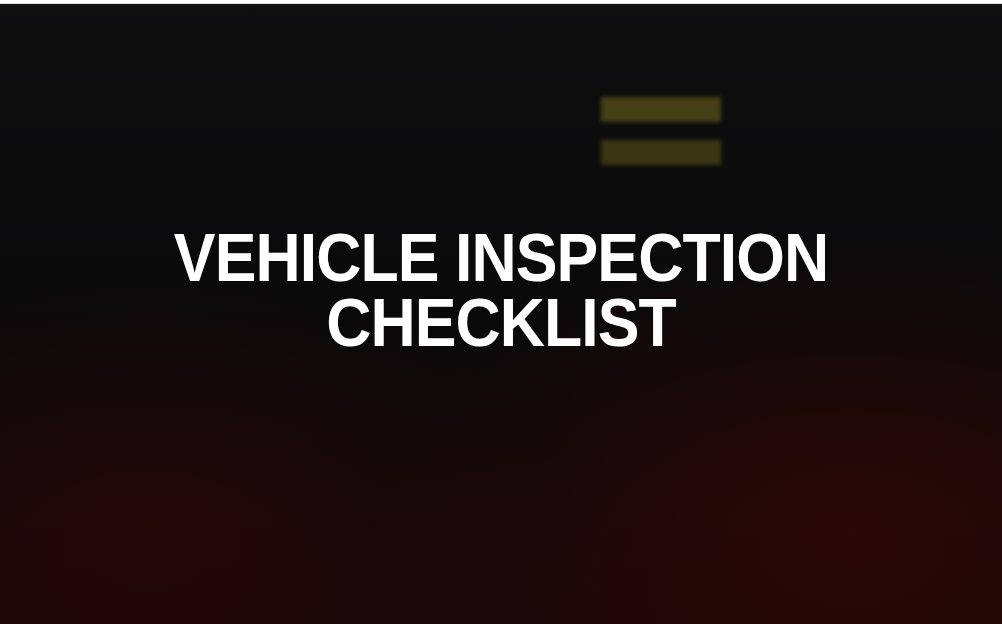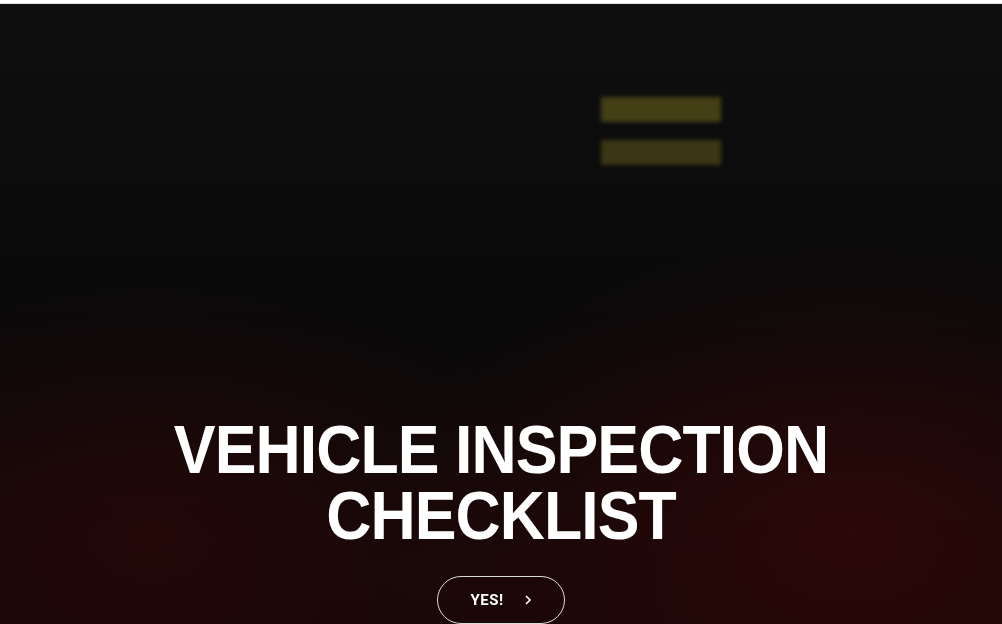--- a/index.html
+++ b/index.html
@@ -25,21 +25,21 @@
   z-index: 10;
 }
 
 .hero-section {
   width: 100%;
   height: 620px;
   position: relative;
   display: flex;
   flex-direction: column;
   align-items: center;
-  justify-content: flex-end;
+  justify-content: center;
   background: #1a1a1a;
 }
 
 .hero-bg {
   position: absolute;
   inset: 0;
   background: 
     linear-gradient(rgba(0,0,0,0.65), rgba(0,0,0,0.65)),
     radial-gradient(ellipse at 85% 85%, rgba(200,20,20,0.5) 0%, transparent 40%),
     radial-gradient(ellipse at 15% 85%, rgba(180,20,20,0.4) 0%, transparent 35%),
@@ -138,22 +138,14 @@
 
 <div class="browser-bar"></div>
 
 <section class="hero-section">
   <div class="hero-bg"></div>
 
   <div class="content-wrapper">
     <h1 class="hero-title">VEHICLE INSPECTION CHECKLIST</h1>
 
 
-    <button class="cta-button">
-      <span class="cta-label">YES!</span>
-      <span class="chevron-icon">
-        <svg viewBox="0 0 24 24">
-            <polyline points="9 6 15 12 9 18"></polyline>
-          </svg>
-      </span>
-    </button>
   </div>
 </section>
 
 </body></html>

